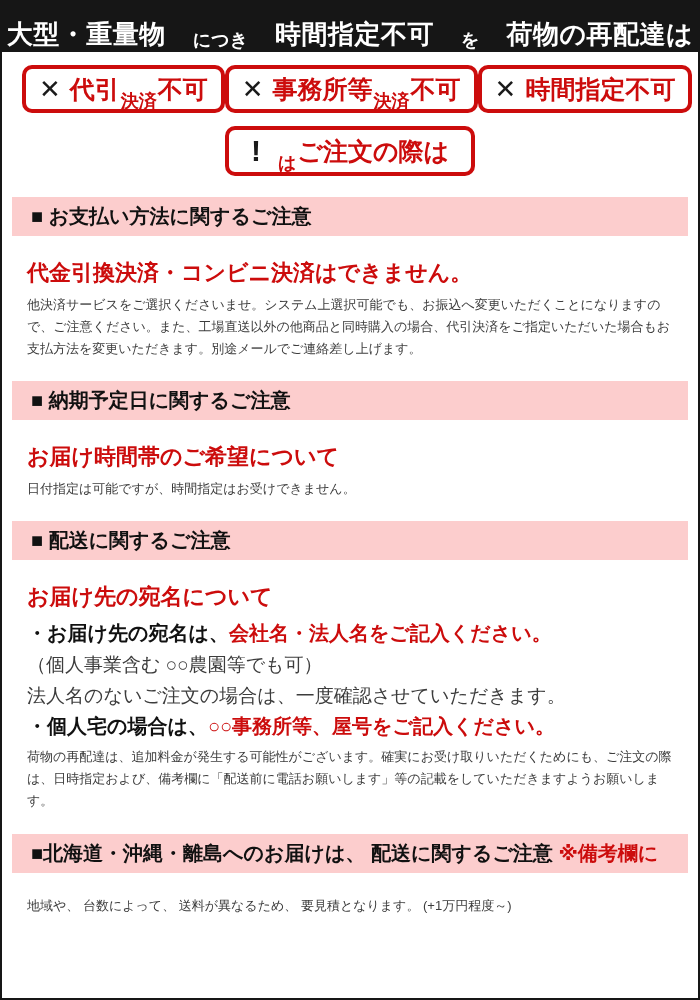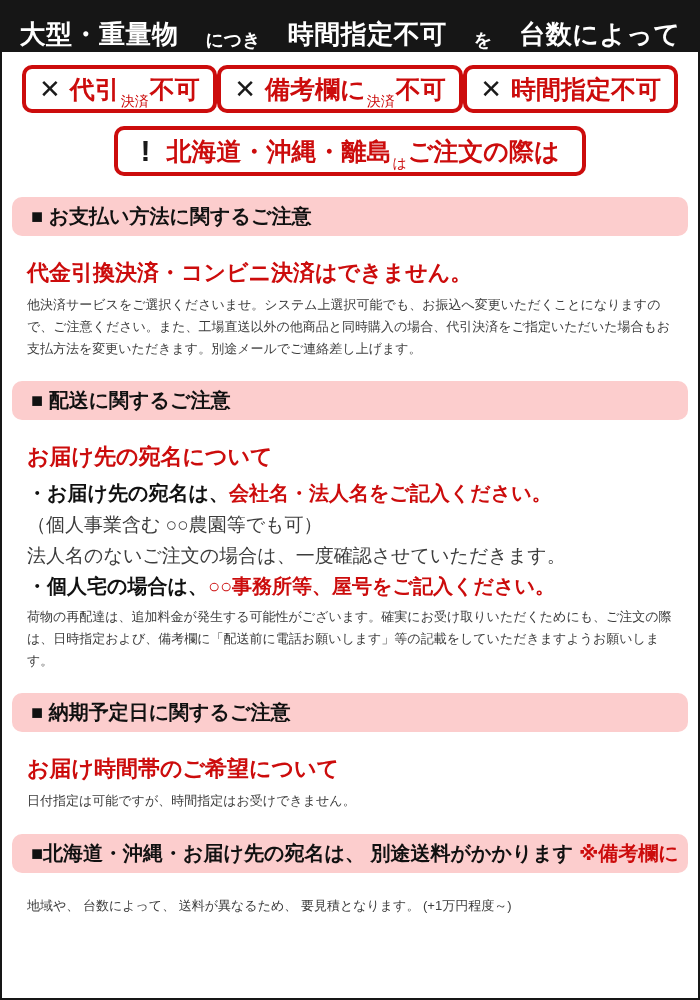--- a/index.html
+++ b/index.html
@@ -37,32 +37,31 @@
     border-radius:10px;
     height:48px;
     display:flex;align-items:center;
     padding:0 13px;
     background:#fff;white-space:nowrap;
   }
   .badge.estimate{height:50px;padding:0 22px;}
   .cross{color:#1a1a1a;font-weight:bold;font-size:26px;margin-right:9px;line-height:1;}
   .excl{color:#1a1a1a;font-weight:bold;font-size:30px;margin-right:16px;line-height:1;}
   .b-lg{color:var(--red);font-weight:bold;font-size:25px;line-height:1;}
-  .b-sm{color:var(--red);font-weight:normal;font-size:14px;line-height:1;padding:0 1px;margin-top:24px;}
+  .b-sm{color:var(--red);font-weight:bold;font-size:18px;line-height:1;padding:0 1px;margin-top:24px;}
   
   .section{margin-top:21px;}
   .section-bar{
     margin:16px 10px;
     background:var(--pink);
     color:#111;
     font-weight:bold;
     font-size:20px;
     padding:6px 19px;
     white-space:nowrap;
-    border-radius:10px;
   }
   .section-bar .bar-red{color:var(--red);}
   .section-body{padding:0 25px;margin-top:22px;}
   .red-heading{
     color:var(--red);
     font-size:22px;font-weight:bold;
     margin:15px 0 6px;
   }
   .body-text{
     color:var(--body);
@@ -77,86 +76,85 @@
 </head>
 <body>
 
 <div class="page">
 
   <div class="top-banner">
     <span class="t-lg">大型・重量物</span>
       <span class="t-sm">につき</span>
       <span class="t-lg">時間指定不可</span>
       <span class="t-sm">を</span>
-      <span class="t-lg">台数によって</span>
+      <span class="t-lg">荷物の再配達は</span>
   </div>
 
   <div class="badge-row">
     <div class="badge">
       <span class="cross">✕</span>
       <span class="b-lg">代引</span>
         <span class="b-sm">決済</span>
         <span class="b-lg">不可</span>
     </div>
     <div class="badge">
       <span class="cross">✕</span>
-      <span class="b-lg">備考欄に</span>
+      <span class="b-lg">事務所等</span>
         <span class="b-sm">決済</span>
         <span class="b-lg">不可</span>
     </div>
     <div class="badge">
       <span class="cross">✕</span>
       <span class="b-lg">時間指定不可</span>
     </div>
   </div>
 
   <div class="badge-row single">
     <div class="badge estimate">
       <span class="excl">!</span>
-      <span class="b-lg">北海道・沖縄・離島</span>
         <span class="b-sm">は</span>
         <span class="b-lg">ご注文の際は</span>
     </div>
   </div>
 
   <div class="section">
     <div class="section-bar">■ お支払い方法に関するご注意</div>
     <div class="section-body">
       <div class="red-heading">代金引換決済・コンビニ決済はできません。</div>
       <div class="body-text">他決済サービスをご選択くださいませ。システム上選択可能でも、お振込へ変更いただくことになりますので、ご注意ください。また、工場直送以外の他商品と同時購入の場合、代引決済をご指定いただいた場合もお支払方法を変更いただきます。別途メールでご連絡差し上げます。</div>
+    </div>
+  </div>
+
+  <div class="section">
+    <div class="section-bar">■ 納期予定日に関するご注意</div>
+    <div class="section-body">
+      <div class="red-heading">お届け時間帯のご希望について</div>
+      <div class="body-text">日付指定は可能ですが、時間指定はお受けできません。</div>
     </div>
   </div>
 
   <div class="section">
     <div class="section-bar">■ 配送に関するご注意</div>
     <div class="section-body">
       <div class="red-heading">お届け先の宛名について</div>
       <div class="bold-line">
         <span class="bk">・お届け先の宛名は、</span><span class="rd">会社名・法人名をご記入ください。</span>
       </div>
       <div class="plain-line">（個人事業含む ○○農園等でも可）</div>
       <div class="plain-line">法人名のないご注文の場合は、一度確認させていただきます。</div>
       <div class="bold-line">
         <span class="bk">・個人宅の場合は、</span><span class="rd">○○事務所等、屋号をご記入ください。</span>
       </div>
       <div class="body-text para-gap">荷物の再配達は、追加料金が発生する可能性がございます。確実にお受け取りいただくためにも、ご注文の際は、日時指定および、備考欄に「配送前に電話お願いします」等の記載をしていただきますようお願いします。</div>
     </div>
   </div>
 
   <div class="section">
-    <div class="section-bar">■ 納期予定日に関するご注意</div>
-    <div class="section-body">
-      <div class="red-heading">お届け時間帯のご希望について</div>
-      <div class="body-text">日付指定は可能ですが、時間指定はお受けできません。</div>
-    </div>
-  </div>
-
-  <div class="section">
     <div class="section-bar">
-      <span>■北海道・沖縄・お届け先の宛名は、 別途送料がかかります </span><span class="bar-red">※備考欄に</span>
+      <span>■北海道・沖縄・離島へのお届けは、 配送に関するご注意 </span><span class="bar-red">※備考欄に</span>
     </div>
     <div class="section-body">
       <div class="body-text" style="margin-top:16px;">地域や、 台数によって、 送料が異なるため、 要見積となります。 (+1万円程度～)</div>
 
     </div>
   </div>
 
 </div>
 
 </body></html>

